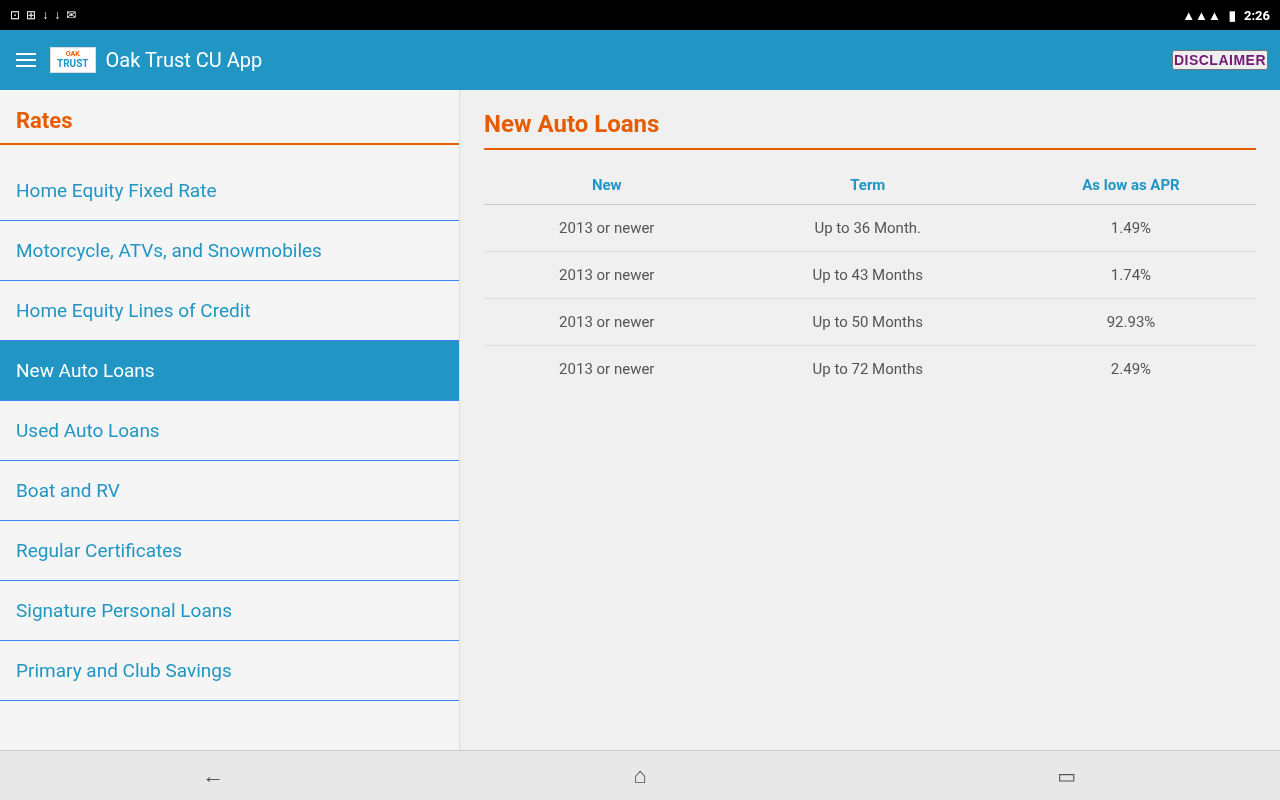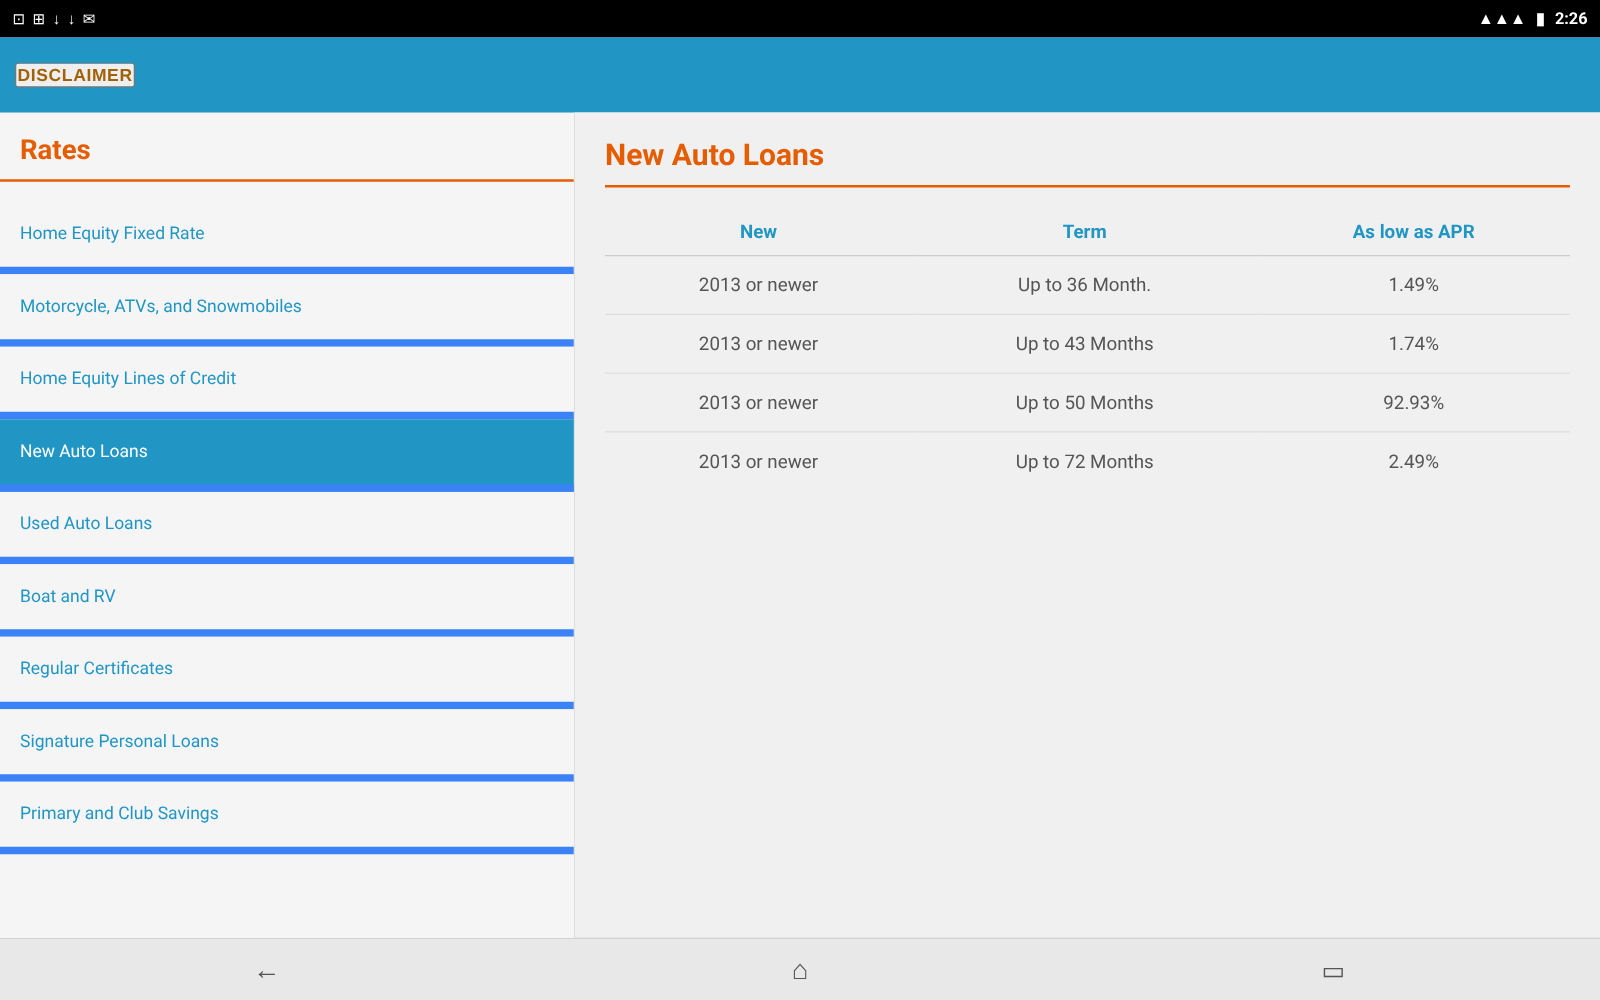--- a/index.html
+++ b/index.html
@@ -39,21 +39,21 @@
       font-weight: bold;
       color: #2196c4;
       display: flex;
       flex-direction: column;
       align-items: center;
       line-height: 1.1;
     }
     .app-logo .oak { color: #e65c00; font-size: 7px; }
     .app-logo .trust { color: #2196c4; font-size: 10px; }
     .app-title { color: #fff; font-size: 20px; font-weight: 400; }
-    .disclaimer-btn { color: #a16207; font-size: 14px; font-weight: bold; letter-spacing: 0.5px; cursor: pointer; }
+    .disclaimer-btn { color: #701a75; font-size: 14px; font-weight: bold; letter-spacing: 0.5px; cursor: pointer; }
 
     
     .main-layout { display: flex; height: calc(800px - 30px - 60px - 50px); }
 
     
     .sidebar {
       width: 460px;
       background: #f5f5f5;
       border-right: 1px solid #ddd;
       overflow-y: auto;
@@ -64,23 +64,23 @@
       border-bottom: 2px solid #e65c00;
       margin-bottom: 16px;
     }
     .sidebar-rates-title {
       color: #e65c00;
       font-size: 22px;
       font-weight: bold;
     }
     .sidebar-item {
       padding: 18px 16px;
-      border-bottom: 6px solid #3b82f6;
+      border-bottom: 1px solid #3b82f6;
       color: #2196c4;
-      font-size: 14px;
+      font-size: 19px;
       cursor: pointer;
       background: #f5f5f5;
     }
     .sidebar-item.active {
       background: #2196c4;
       color: #fff;
       position: relative;
     }
     .sidebar-item.active::after {
       content: '';
@@ -167,20 +167,32 @@
     <span>✉</span>
   </div>
   <div class="status-bar-right">
     <span>▲▲▲</span>
     <span>▮</span>
     <span>2:26</span>
   </div>
 </div>
 
 <div class="app-bar">
+  <div class="app-bar-left">
+    <div class="hamburger">
+      <span></span>
+      <span></span>
+      <span></span>
+    </div>
+    <div class="app-logo">
+      <span class="oak">OAK</span>
+      <span class="trust">TRUST</span>
+    </div>
+    <span class="app-title">Oak Trust CU App</span>
+  </div>
   <button class="disclaimer-btn">DISCLAIMER</button>
 </div>
 
 <div class="main-layout">
 
   <div class="sidebar">
     <div class="sidebar-rates-header">
       <span class="sidebar-rates-title">Rates</span>
     </div>
     <div class="sidebar-item">Home Equity Fixed Rate</div>

